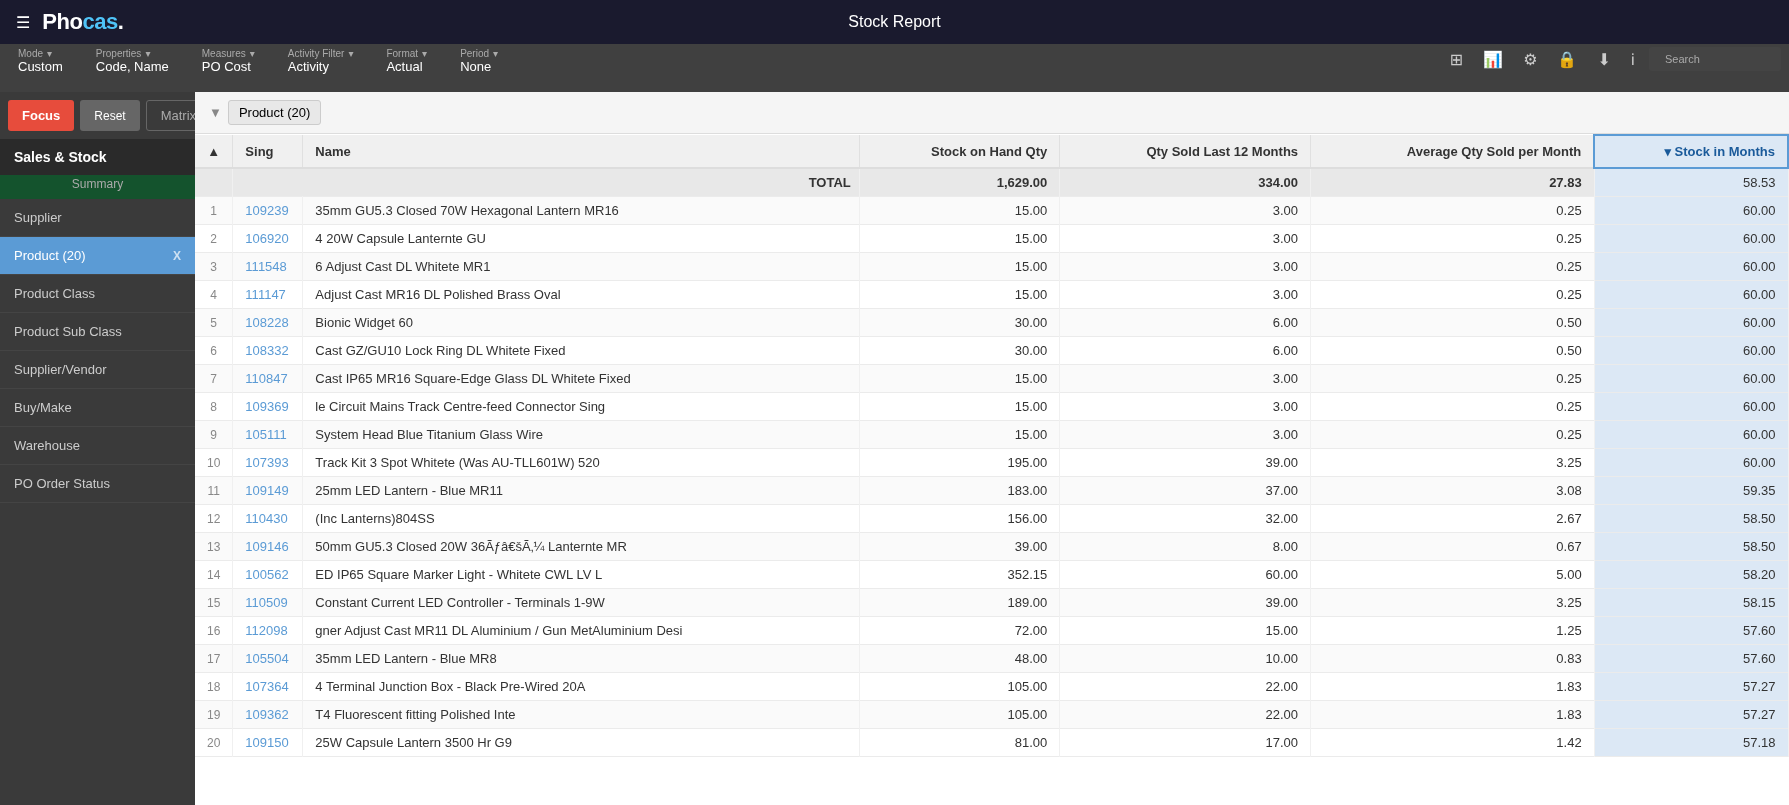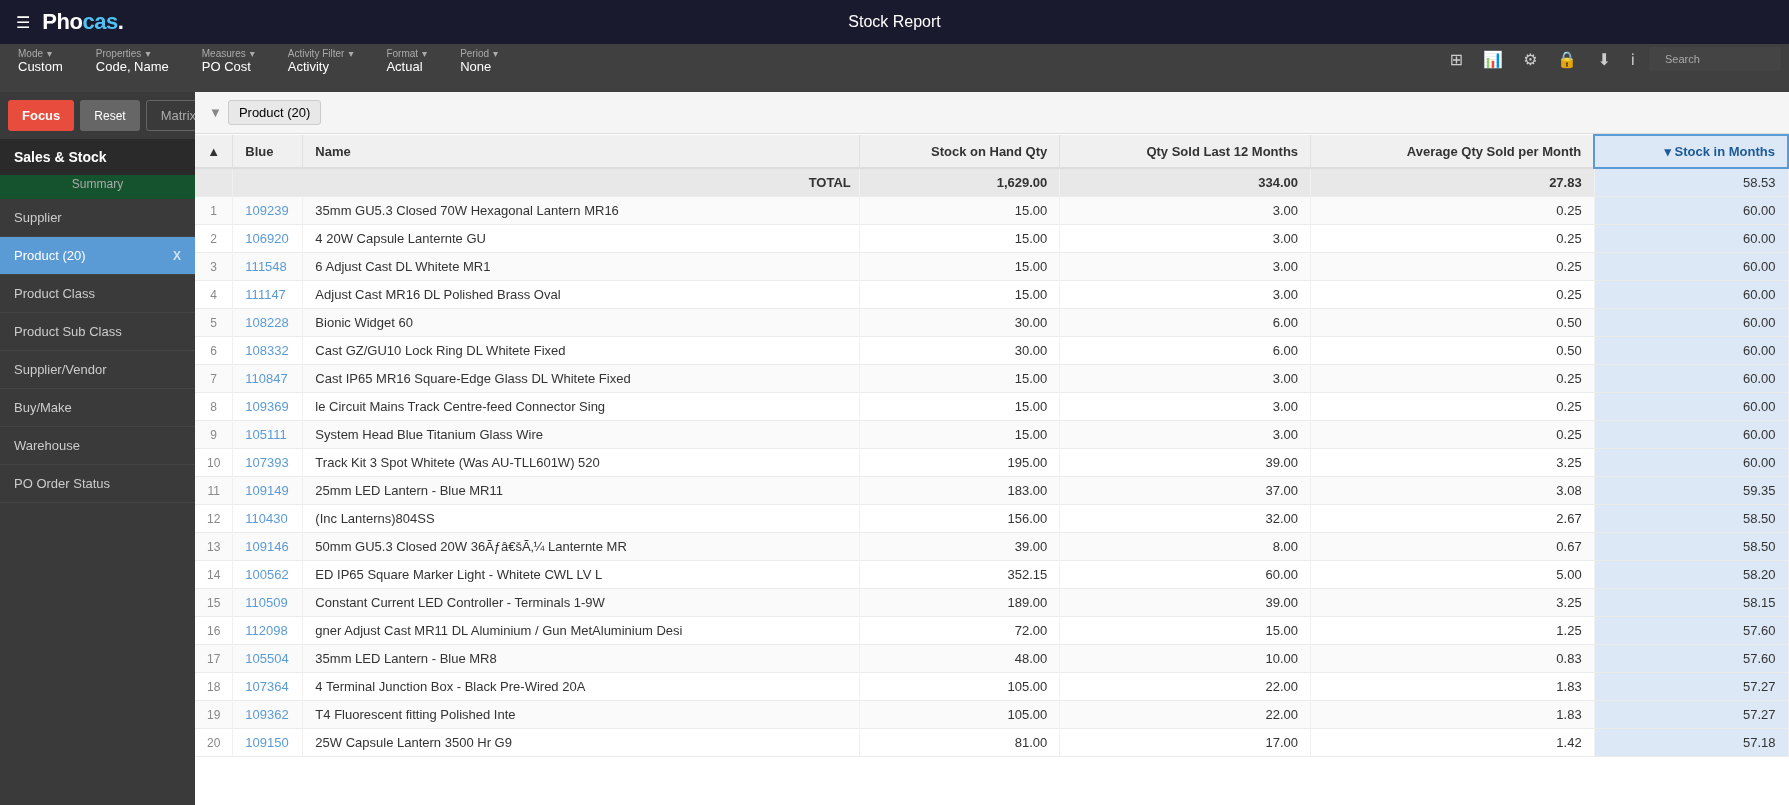--- a/index.html
+++ b/index.html
@@ -389,21 +389,21 @@
     </div>
 
     <div class="table-container">
       <table>
         <thead>
           <tr>
             <th class="col-num">
               <span>▲</span>
             </th>
             <th class="col-code">
-              <span>Blue</span>
+              <span>Sing</span>
             </th>
             <th class="col-name">
               <span>Name</span>
             </th>
             <th>
               <span>Stock on Hand Qty</span>
             </th>
             <th>
               <span>Qty Sold Last 12 Months</span>
             </th>

